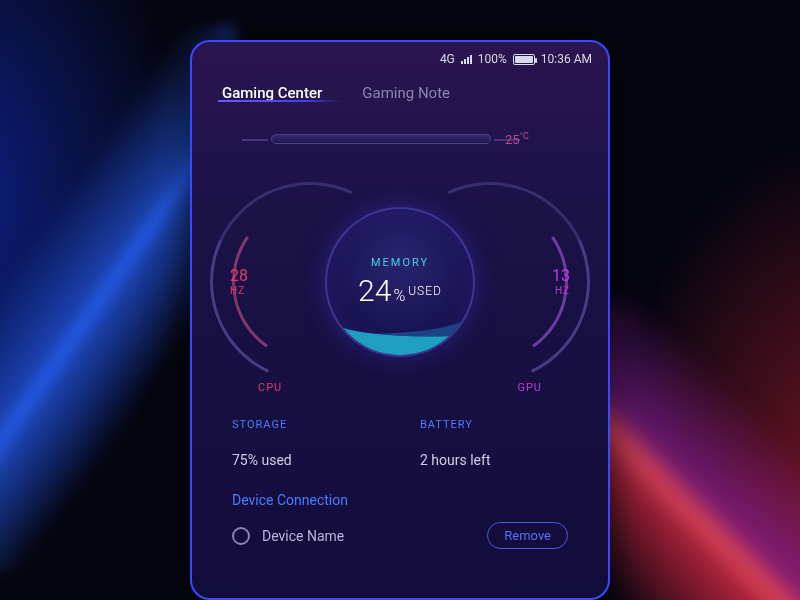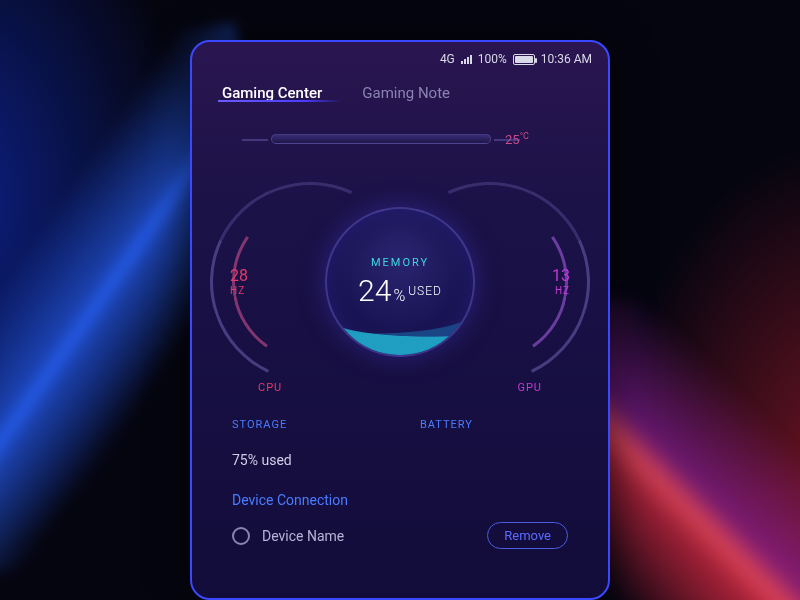--- a/index.html
+++ b/index.html
@@ -177,20 +177,21 @@
     </div>
   </div>
 
   <div class="stats-row">
     <div class="stat">
       <div class="stat-label">STORAGE</div>
       <div class="stat-val">75% used</div>
     </div>
     <div class="stat">
       <div class="stat-label">BATTERY</div>
+      <div class="stat-val">2 hours left</div>
     </div>
   </div>
 
   <div class="section-title">Device Connection</div>
 
   <div class="device-row">
     <div class="dev-icon"></div>
     <div class="dev-name">Device Name</div>
     <div class="remove-btn">Remove</div>
   </div>

